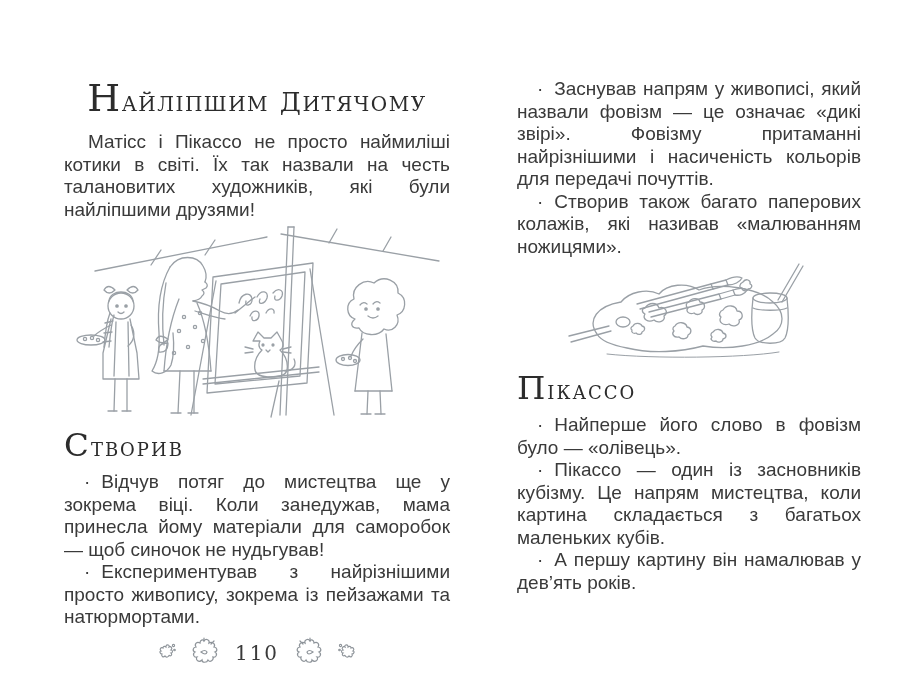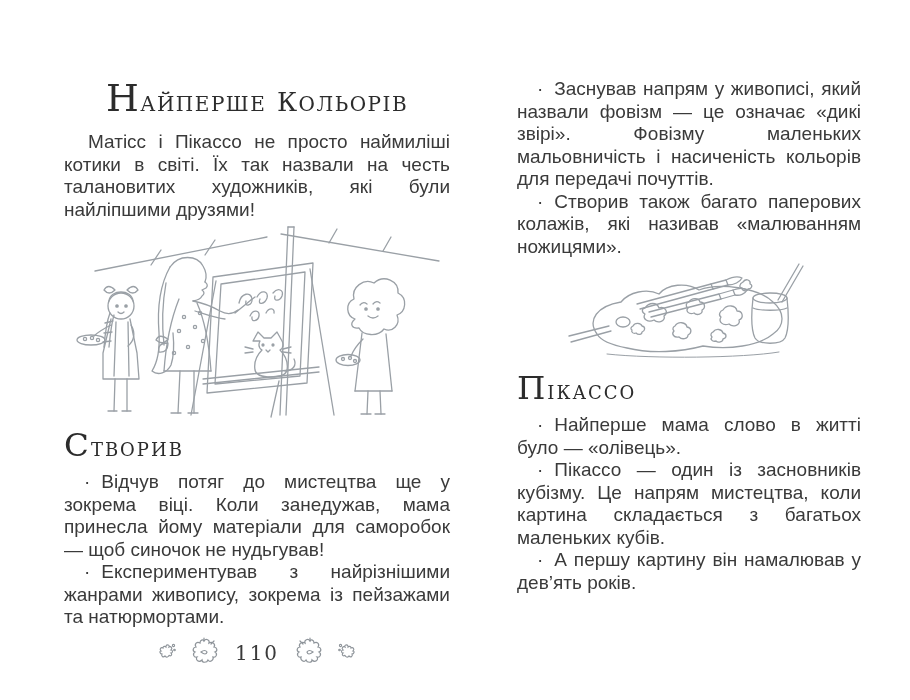--- a/index.html
+++ b/index.html
@@ -49,21 +49,21 @@
   }
   .flip{transform:scaleX(-1);}
 </style>
 </head>
 <body>
 
 <div class="spread">
 
   <section class="page page-left">
 
-    <h1 class="chapter-title"><span class="title-word">Найперше</span> <span class="title-word">кольорів</span></h1>
+    <h1 class="chapter-title"><span class="title-word">Найліпшим</span> <span class="title-word">дитячому</span></h1>
 
     <p class="body-text intro">Матісс і Пікассо не просто наймиліші котики в світі. Їх так назвали на честь талановитих художників, які були найліпшими друзями!</p>
 
     <figure class="illus illus-easel">
       <svg width="380" height="198" viewBox="0 0 380 198">
         <g stroke="#9aa0a6" stroke-width="1.3" fill="none" stroke-linecap="round" stroke-linejoin="round">
 
           <path d="M28,50 L200,16"></path>
           <path d="M214,13 L372,40"></path>
           <path d="M84,44 l10,-15"></path>
@@ -155,21 +155,21 @@
             <circle cx="31" cy="119" r="1.6"></circle>
           <path d="M48,158 L47,190 M60,158 L60,190"></path>
           <path d="M41,190 h9 M55,190 h9"></path>
         </g>
       </svg>
     </figure>
 
     <h2 class="section-title">Створив</h2>
 
     <p class="body-text bullet"><span class="marker">·</span><span>Відчув потяг до мистецтва ще у зокрема віці. Коли занедужав, мама принесла йому матеріали для саморобок — щоб синочок не нудьгував!</span></p>
-    <p class="body-text bullet"><span class="marker">·</span><span>Експериментував з найрізнішими жанрами живопису, зокрема із пейзажами та натюрмортами.</span></p>
+    <p class="body-text bullet"><span class="marker">·</span><span>Експериментував з найрізнішими просто живопису, зокрема із пейзажами та натюрмортами.</span></p>
 
     <footer class="page-footer">
       <svg class="splat-sm" width="22" height="20" viewBox="0 0 22 20">
         <g stroke="#8e949a" stroke-width="1.1" fill="none" stroke-linecap="round">
           <path d="M11,3 c1,-2 4,-1 3,1 c2,-1 4,1 2,3 c2,0 2,3 0,3 c2,2 -1,4 -2,2 c0,2 -3,3 -4,1 c-2,2 -4,0 -3,-2 c-2,0 -3,-3 -1,-3 c-2,-2 0,-4 2,-3 c0,-2 2,-2 3,-1 z"></path>
           <circle cx="18.5" cy="2.5" r="1.1"></circle>
           <circle cx="19.5" cy="7" r="0.8"></circle>
         </g>
       </svg>
       <svg class="splat-lg" width="36" height="32" viewBox="0 0 36 32">
@@ -192,21 +192,21 @@
           <path d="M11,3 c1,-2 4,-1 3,1 c2,-1 4,1 2,3 c2,0 2,3 0,3 c2,2 -1,4 -2,2 c0,2 -3,3 -4,1 c-2,2 -4,0 -3,-2 c-2,0 -3,-3 -1,-3 c-2,-2 0,-4 2,-3 c0,-2 2,-2 3,-1 z"></path>
           <circle cx="18.5" cy="2.5" r="1.1"></circle>
           <circle cx="19.5" cy="7" r="0.8"></circle>
         </g>
       </svg>
     </footer>
   </section>
 
   <section class="page page-right">
 
-    <p class="body-text bullet"><span class="marker">·</span><span>Заснував напрям у живописі, який назвали фовізм — це означає «дикі звірі». Фовізму маленьких мальовничість і насиченість кольорів для передачі почуттів.</span></p>
+    <p class="body-text bullet"><span class="marker">·</span><span>Заснував напрям у живописі, який назвали фовізм — це означає «дикі звірі». Фовізму притаманні найрізнішими і насиченість кольорів для передачі почуттів.</span></p>
     <p class="body-text bullet"><span class="marker">·</span><span>Створив також багато паперових колажів, які називав «малюванням ножицями».</span></p>
 
     <figure class="illus illus-palette">
       <svg width="252" height="104" viewBox="0 0 252 104">
         <g stroke="#9aa0a6" stroke-width="1.3" fill="none" stroke-linecap="round" stroke-linejoin="round">
 
           <ellipse cx="207" cy="40" rx="17" ry="5"></ellipse>
           <path d="M190,40 C188,58 188,72 192,80 C196,87 218,87 222,80 C226,72 226,58 224,40"></path>
           <path d="M190,50 C196,53 218,53 224,50"></path>
           <path d="M236,6 L215,42 M240,8 L219,44"></path>
@@ -231,18 +231,18 @@
           <path d="M170,32 c6,-2 11,-2 14,0 c-2,4 -7,6 -12,5"></path>
           <path d="M180,24 c3,-4 8,-2 7,2 c3,1 2,5 -2,5 c-1,3 -6,2 -6,-1 c-3,0 -3,-4 1,-6 z"></path>
 
           <path d="M44,96 C90,101 180,100 216,94" stroke-width="1"></path>
         </g>
       </svg>
     </figure>
 
     <h2 class="section-title">Пікассо</h2>
 
-    <p class="body-text bullet"><span class="marker">·</span><span>Найперше мама слово в житті було — «олівець».</span></p>
+    <p class="body-text bullet"><span class="marker">·</span><span>Найперше його слово в фовізм було — «олівець».</span></p>
     <p class="body-text bullet"><span class="marker">·</span><span>Пікассо — один із засновників кубізму. Це напрям мистецтва, коли картина складається з багатьох маленьких кубів.</span></p>
     <p class="body-text bullet"><span class="marker">·</span><span>А першу картину він намалював у дев’ять років.</span></p>
   </section>
 
 </div>
 
 </body></html>

